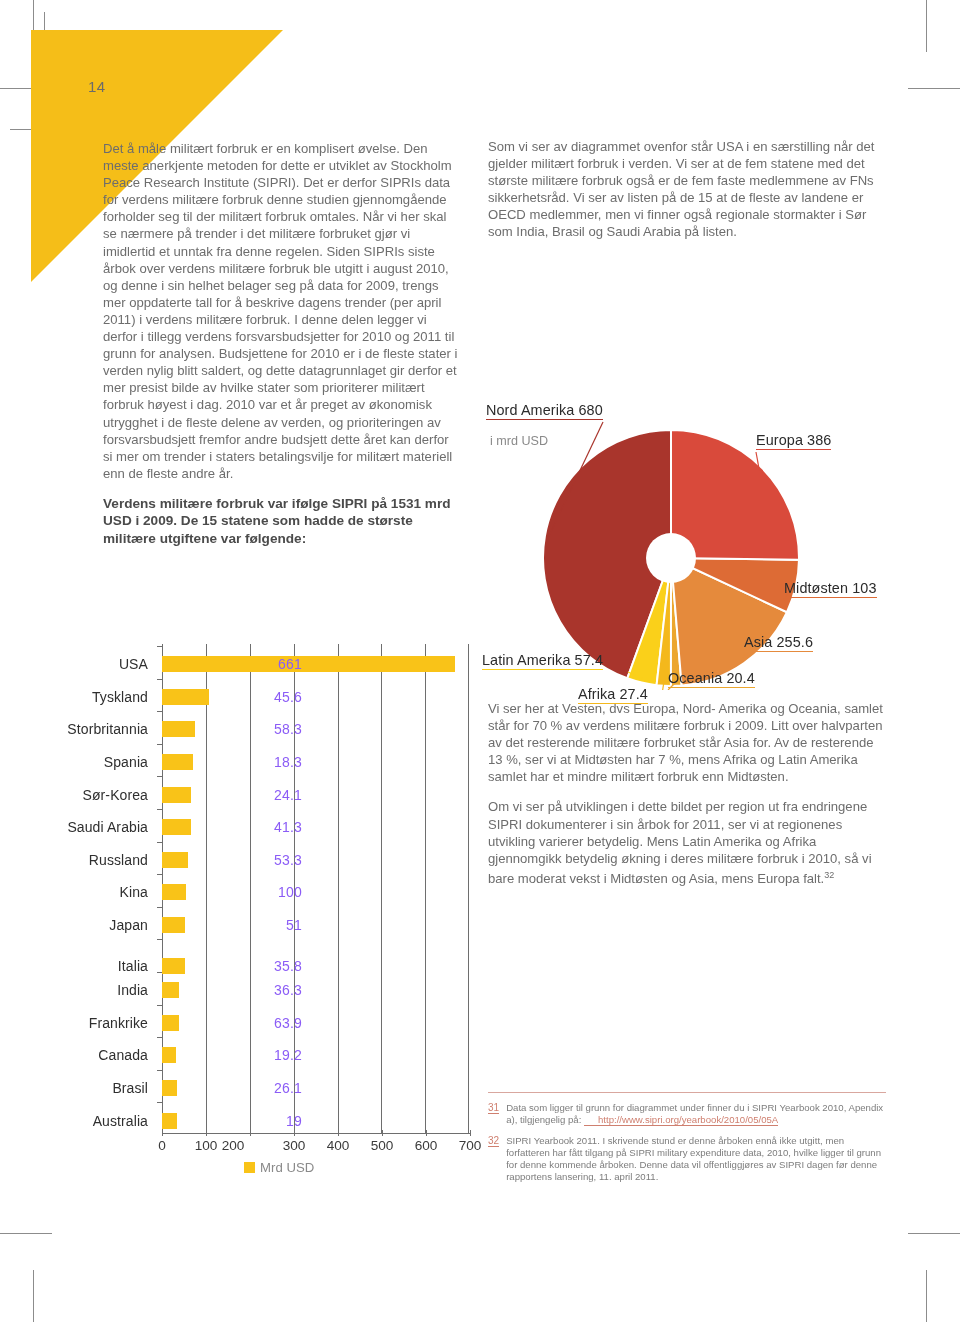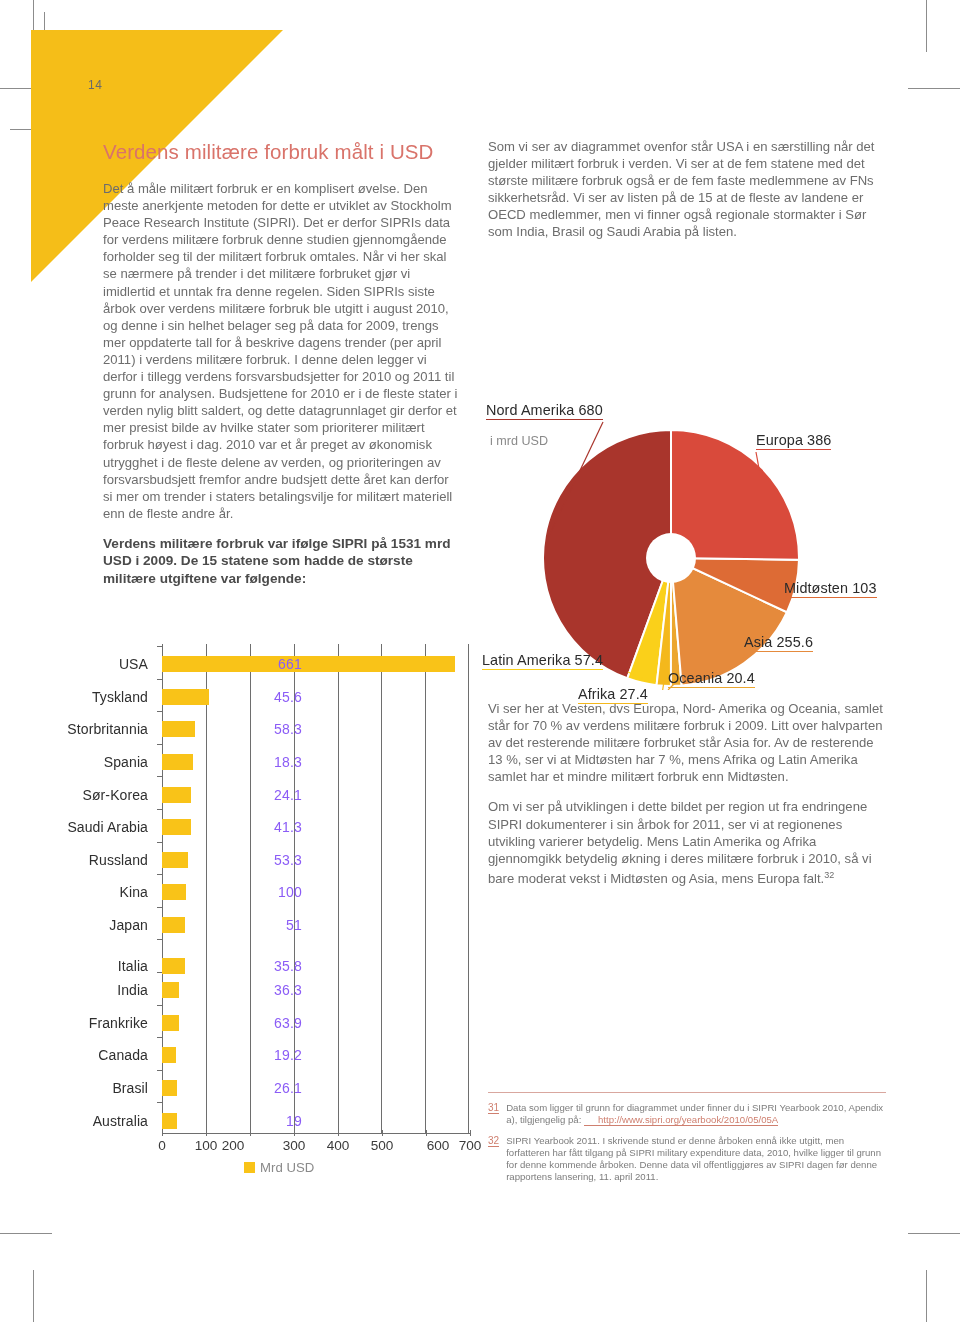--- a/index.html
+++ b/index.html
@@ -20,21 +20,21 @@
 
   
   .corner-triangle {
     position: absolute; left: 31px; top: 30px;
     width: 0; height: 0;
     border-left: 252px solid #F5BE18;
     border-bottom: 252px solid transparent;
   }
   .page-number {
     position: absolute; left: 88px; top: 78px;
-    font-size: 12px; color: #6b6b6b; letter-spacing: .5px;
+    font-size: 15px; color: #6b6b6b; letter-spacing: .5px;
     z-index: 4;
     text-align: right;
   }
 
   
   .col-left  { position: absolute; left: 103px;  top: 140px; width: 358px; z-index: 3; }
   .col-right { position: absolute; left: 488px; top: 138px; width: 398px; z-index: 3; }
 
   h1.doc-title {
     margin: 0 0 16px 0;
@@ -151,21 +151,20 @@
 <div class="crop v" style="right:33px;top:0;"></div>
 <div class="crop h" style="left:0;bottom:88px;"></div>
 <div class="crop v" style="left:33px;bottom:0;"></div>
 <div class="crop h" style="right:0;bottom:88px;"></div>
 <div class="crop v" style="right:33px;bottom:0;"></div>
 
 <div class="corner-triangle"></div>
 <div class="page-number">14</div>
 
 <div class="col-left">
-  <h1 class="doc-title">Verdens militære forbruk målt i USD</h1>
   <p class="body">Det å måle militært forbruk er en komplisert øvelse. Den meste anerkjente metoden for dette er utviklet av Stockholm Peace Research Institute (SIPRI). Det er derfor SIPRIs data for verdens militære forbruk denne studien gjennomgående forholder seg til der militært forbruk omtales. Når vi her skal se nærmere på trender i det militære forbruket gjør vi imidlertid et unntak fra denne regelen. Siden SIPRIs siste årbok over verdens militære forbruk ble utgitt i august 2010, og denne i sin helhet belager seg på data for 2009, trengs mer oppdaterte tall for å beskrive dagens trender (per april 2011) i verdens militære forbruk. I denne delen legger vi derfor i tillegg verdens forsvarsbudsjetter for 2010 og 2011 til grunn for analysen. Budsjettene for 2010 er i de fleste stater i verden nylig blitt saldert, og dette datagrunnlaget gir derfor et mer presist bilde av hvilke stater som prioriterer militært forbruk høyest i dag. 2010 var et år preget av økonomisk utrygghet i de fleste delene av verden, og prioriteringen av forsvarsbudsjett fremfor andre budsjett dette året kan derfor si mer om trender i staters betalingsvilje for militært materiell enn de fleste andre år.</p>
   <p class="lead">Verdens militære forbruk var ifølge SIPRI på 1531 mrd USD i 2009. De 15 statene som hadde de største militære utgiftene var følgende:</p>
 </div>
 
 <div class="barchart">
   <div class="bc-plot">
     <div class="bc-axis-v"></div>
     <div class="bc-axis-h"></div>
     <div class="bc-gridline" style="left:44px;"></div>
     <div class="bc-gridline" style="left:88px;"></div>
@@ -274,21 +273,21 @@
       <div class="bc-ticklabel" style="left: 44px;">100</div>
       <div class="bc-tickmark" style="left: 88px;"></div>
       <div class="bc-ticklabel" style="left: 71px;">200</div>
       <div class="bc-tickmark" style="left: 132px;"></div>
       <div class="bc-ticklabel" style="left: 132px;">300</div>
       <div class="bc-tickmark" style="left: 176px;"></div>
       <div class="bc-ticklabel" style="left: 176px;">400</div>
       <div class="bc-tickmark" style="left: 220px;"></div>
       <div class="bc-ticklabel" style="left: 220px;">500</div>
       <div class="bc-tickmark" style="left: 264px;"></div>
-      <div class="bc-ticklabel" style="left: 276px;">600</div>
+      <div class="bc-ticklabel" style="left: 264px;">600</div>
       <div class="bc-tickmark" style="left: 308px;"></div>
       <div class="bc-ticklabel" style="left: 308px;">700</div>
     </div>
   <div class="bc-legend">
     <span class="bc-legend-swatch"></span>
     <span class="bc-legend-label">Mrd USD</span>
   </div>
 </div>
 
 <div class="col-right">

